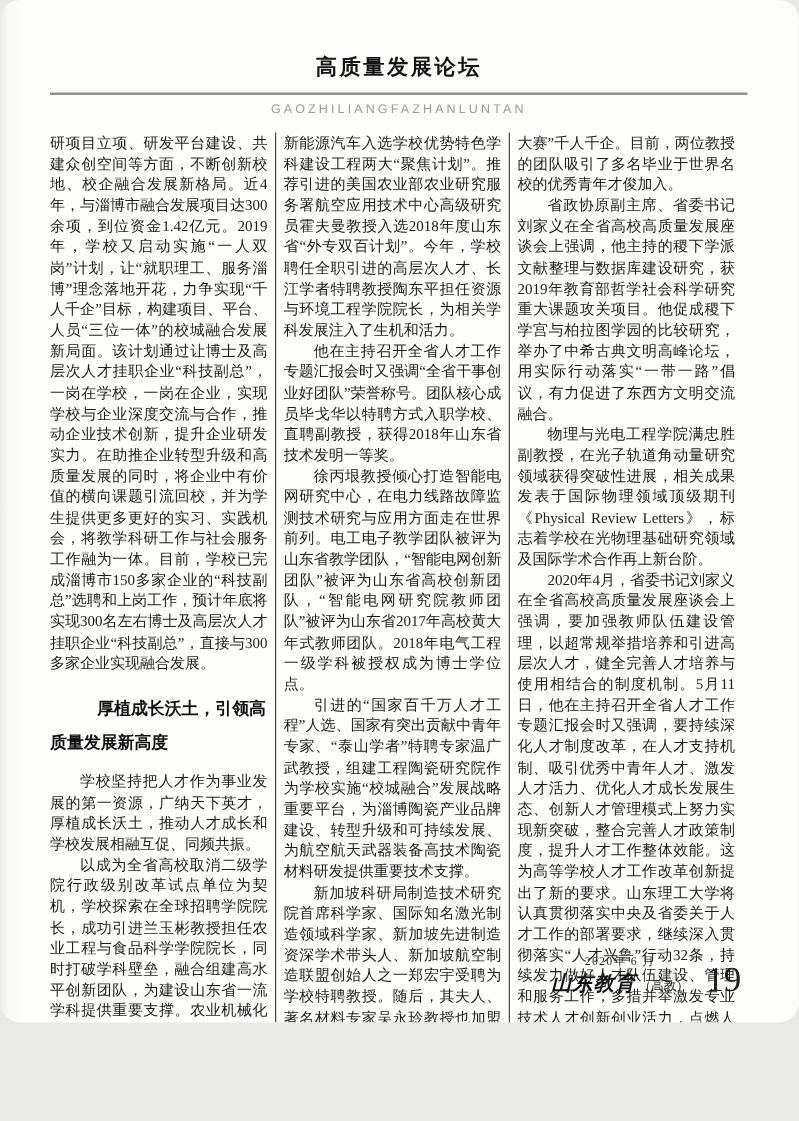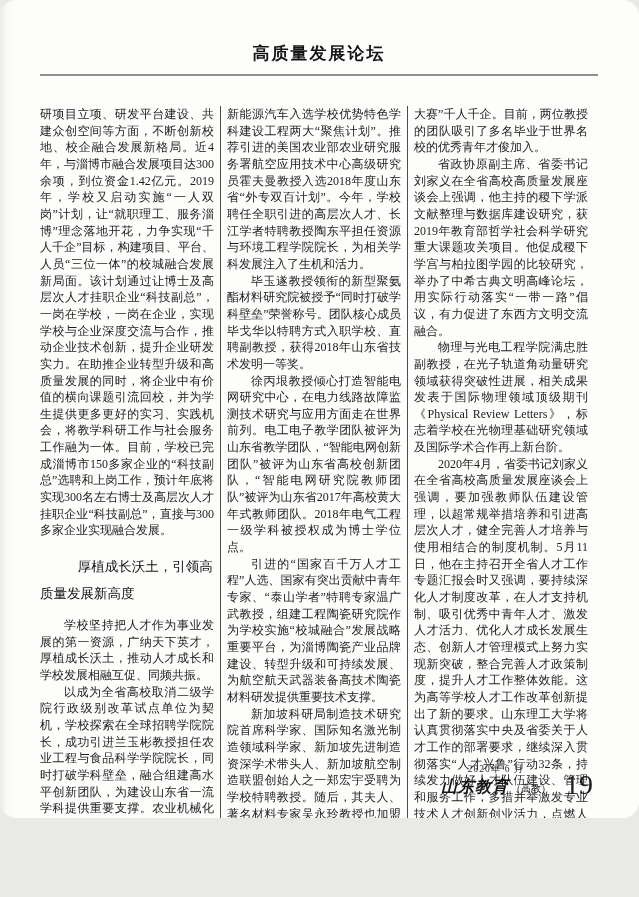--- a/index.html
+++ b/index.html
@@ -39,21 +39,21 @@
     text-align:justify;
   }
   .col-divider{
     width:1px;height:712px;background:#4d4d4d;
     margin:0 6px;flex:0 0 1px;
   }
   .column p{margin:0;}
   .column p.indent{text-indent:2em;}
   .column p.heading{
     font-family:"Liberation Sans","DejaVu Sans",sans-serif;
-    font-weight:normal;font-size:13.5px;line-height:27px;color:#111;
+    font-weight:bold;font-size:13.5px;line-height:27px;color:#111;
     text-indent:2.8em;text-align:left;
     margin:14px 0 10px 0;
   }
   
   .footer{
     position:absolute;right:46px;bottom:20px;
     display:flex;align-items:flex-end;gap:14px;
   }
   .footer-meta{text-align:center;}
   .footer-date{
@@ -72,33 +72,34 @@
   }
 </style>
 </head>
 <body>
 
 <div class="page">
 
   <div class="header">
     <div class="title">高质量发展论坛</div>
     <div class="rule"></div>
+    <div class="pinyin">GAOZHILIANGFAZHANLUNTAN</div>
   </div>
 
   <div class="columns">
     <div class="column">
         <p class="body">研项目立项、研发平台建设、共建众创空间等方面，不断创新校地、校企融合发展新格局。近4年，与淄博市融合发展项目达300余项，到位资金1.42亿元。2019年，学校又启动实施“一人双岗”计划，让“就职理工、服务淄博”理念落地开花，力争实现“千人千企”目标，构建项目、平台、人员“三位一体”的校城融合发展新局面。该计划通过让博士及高层次人才挂职企业“科技副总”，一岗在学校，一岗在企业，实现学校与企业深度交流与合作，推动企业技术创新，提升企业研发实力。在助推企业转型升级和高质量发展的同时，将企业中有价值的横向课题引流回校，并为学生提供更多更好的实习、实践机会，将教学科研工作与社会服务工作融为一体。目前，学校已完成淄博市150多家企业的“科技副总”选聘和上岗工作，预计年底将实现300名左右博士及高层次人才挂职企业“科技副总”，直接与300多家企业实现融合发展。</p>
         <p class="heading">厚植成长沃土，引领高质量发展新高度</p>
         <p class="body indent">学校坚持把人才作为事业发展的第一资源，广纳天下英才，厚植成长沃土，推动人才成长和学校发展相融互促、同频共振。</p>
         <p class="body indent">以成为全省高校取消二级学院行政级别改革试点单位为契机，学校探索在全球招聘学院院长，成功引进兰玉彬教授担任农业工程与食品科学学院院长，同时打破学科壁垒，融合组建高水平创新团队，为建设山东省一流学科提供重要支撑。农业机械化及自动化专业获批省教育服务新旧动能转换专业对接产业项目、现代农业装备、</p>
       </div>
     <div class="col-divider"></div>
     <div class="column">
         <p class="body">新能源汽车入选学校优势特色学科建设工程两大“聚焦计划”。推荐引进的美国农业部农业研究服务署航空应用技术中心高级研究员霍夫曼教授入选2018年度山东省“外专双百计划”。今年，学校聘任全职引进的高层次人才、长江学者特聘教授陶东平担任资源与环境工程学院院长，为相关学科发展注入了生机和活力。</p>
-        <p class="body indent">毕玉遂教授领衔的新型聚氨酯材料研究院被授予“同时打破学科壁垒”荣誉称号。团队核心成员毕戈华以特聘方式入职学校、直聘副教授，获得2018年山东省技术发明一等奖。</p>
+        <p class="body indent">他在主持召开全省人才工作专题汇报会时又强调“全省干事创业好团队”荣誉称号。团队核心成员毕戈华以特聘方式入职学校、直聘副教授，获得2018年山东省技术发明一等奖。</p>
         <p class="body indent">徐丙垠教授倾心打造智能电网研究中心，在电力线路故障监测技术研究与应用方面走在世界前列。电工电子教学团队被评为山东省教学团队，“智能电网创新团队”被评为山东省高校创新团队，“智能电网研究院教师团队”被评为山东省2017年高校黄大年式教师团队。2018年电气工程一级学科被授权成为博士学位点。</p>
         <p class="body indent">引进的“国家百千万人才工程”人选、国家有突出贡献中青年专家、“泰山学者”特聘专家温广武教授，组建工程陶瓷研究院作为学校实施“校城融合”发展战略重要平台，为淄博陶瓷产业品牌建设、转型升级和可持续发展、为航空航天武器装备高技术陶瓷材料研发提供重要技术支撑。</p>
         <p class="body indent">新加坡科研局制造技术研究院首席科学家、国际知名激光制造领域科学家、新加坡先进制造资深学术带头人、新加坡航空制造联盟创始人之一郑宏宇受聘为学校特聘教授。随后，其夫人、著名材料专家吴永玲教授也加盟学校，其项目在“山东省第二届高层次人才创业</p>
       </div>
     <div class="col-divider"></div>
     <div class="column">
         <p class="body">大赛”千人千企。目前，两位教授的团队吸引了多名毕业于世界名校的优秀青年才俊加入。</p>
         <p class="body indent">省政协原副主席、省委书记刘家义在全省高校高质量发展座谈会上强调，他主持的稷下学派文献整理与数据库建设研究，获2019年教育部哲学社会科学研究重大课题攻关项目。他促成稷下学宫与柏拉图学园的比较研究，举办了中希古典文明高峰论坛，用实际行动落实“一带一路”倡议，有力促进了东西方文明交流融合。</p>
         <p class="body indent">物理与光电工程学院满忠胜副教授，在光子轨道角动量研究领域获得突破性进展，相关成果发表于国际物理领域顶级期刊《Physical Review Letters》，标志着学校在光物理基础研究领域及国际学术合作再上新台阶。</p>
         <p class="body indent">2020年4月，省委书记刘家义在全省高校高质量发展座谈会上强调，要加强教师队伍建设管理，以超常规举措培养和引进高层次人才，健全完善人才培养与使用相结合的制度机制。5月11日，他在主持召开全省人才工作专题汇报会时又强调，要持续深化人才制度改革，在人才支持机制、吸引优秀中青年人才、激发人才活力、优化人才成长发展生态、创新人才管理模式上努力实现新突破，整合完善人才政策制度，提升人才工作整体效能。这为高等学校人才工作改革创新提出了新的要求。山东理工大学将认真贯彻落实中央及省委关于人才工作的部署要求，继续深入贯彻落实“人才兴鲁”行动32条，持续发力做好人才队伍建设、管理和服务工作，多措并举激发专业技术人才创新创业活力，点燃人才“引擎”，为服务我省新旧动能转换和学校高质量发展注入强大动力。</p>

